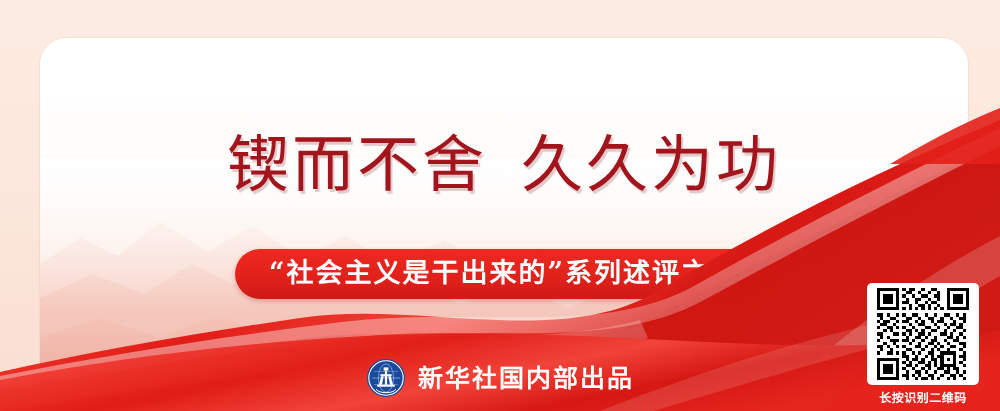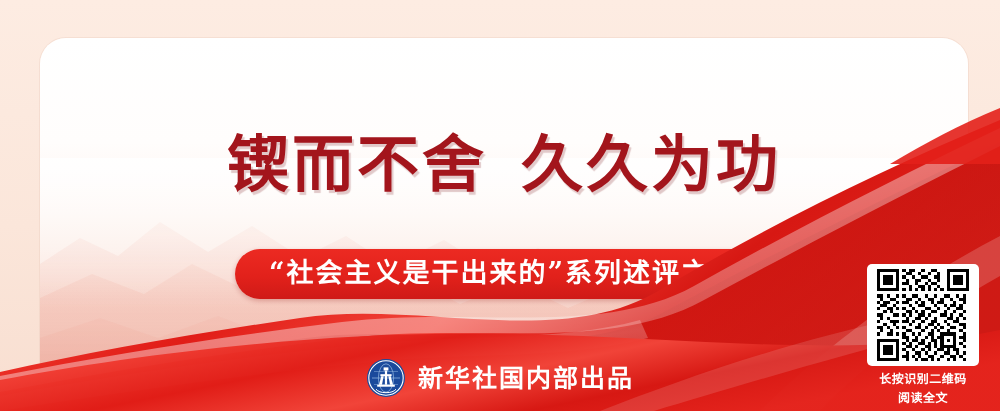--- a/index.html
+++ b/index.html
@@ -68,21 +68,21 @@
   .silk svg { display: block; width: 100%; height: 100%; }
 
   
   .headline {
     position: absolute;
     left: 0;
     right: 0;
     top: 96px;
     text-align: center;
     font-family: "DejaVu Serif", "Liberation Serif", serif;
-    font-weight: 700;
+    font-weight: 400;
     font-size: 62px;
     line-height: 1;
     letter-spacing: 3px;
     color: #a3151c;
     text-shadow: 2px 3px 1px rgba(120,20,24,0.22);
     white-space: nowrap;
   }
   .headline .gap { display: inline-block; width: 34px; }
 
   
@@ -496,16 +496,15 @@
           <rect x="14" y="28" width="2" height="1"></rect>
             <rect x="17" y="28" width="1" height="1"></rect>
           <rect x="19" y="28" width="1" height="1"></rect>
             <rect x="22" y="28" width="1" height="1"></rect>
           <rect x="24" y="28" width="1" height="1"></rect>
             <rect x="27" y="28" width="1" height="1"></rect>
         </g>
       </svg>
     </div>
     <div class="qr-caption">长按识别二维码</div>
-    <div class="qr-caption" style="margin-top:1px;">阅读全文</div>
   </div>
 
 </div>
 
 </body></html>

